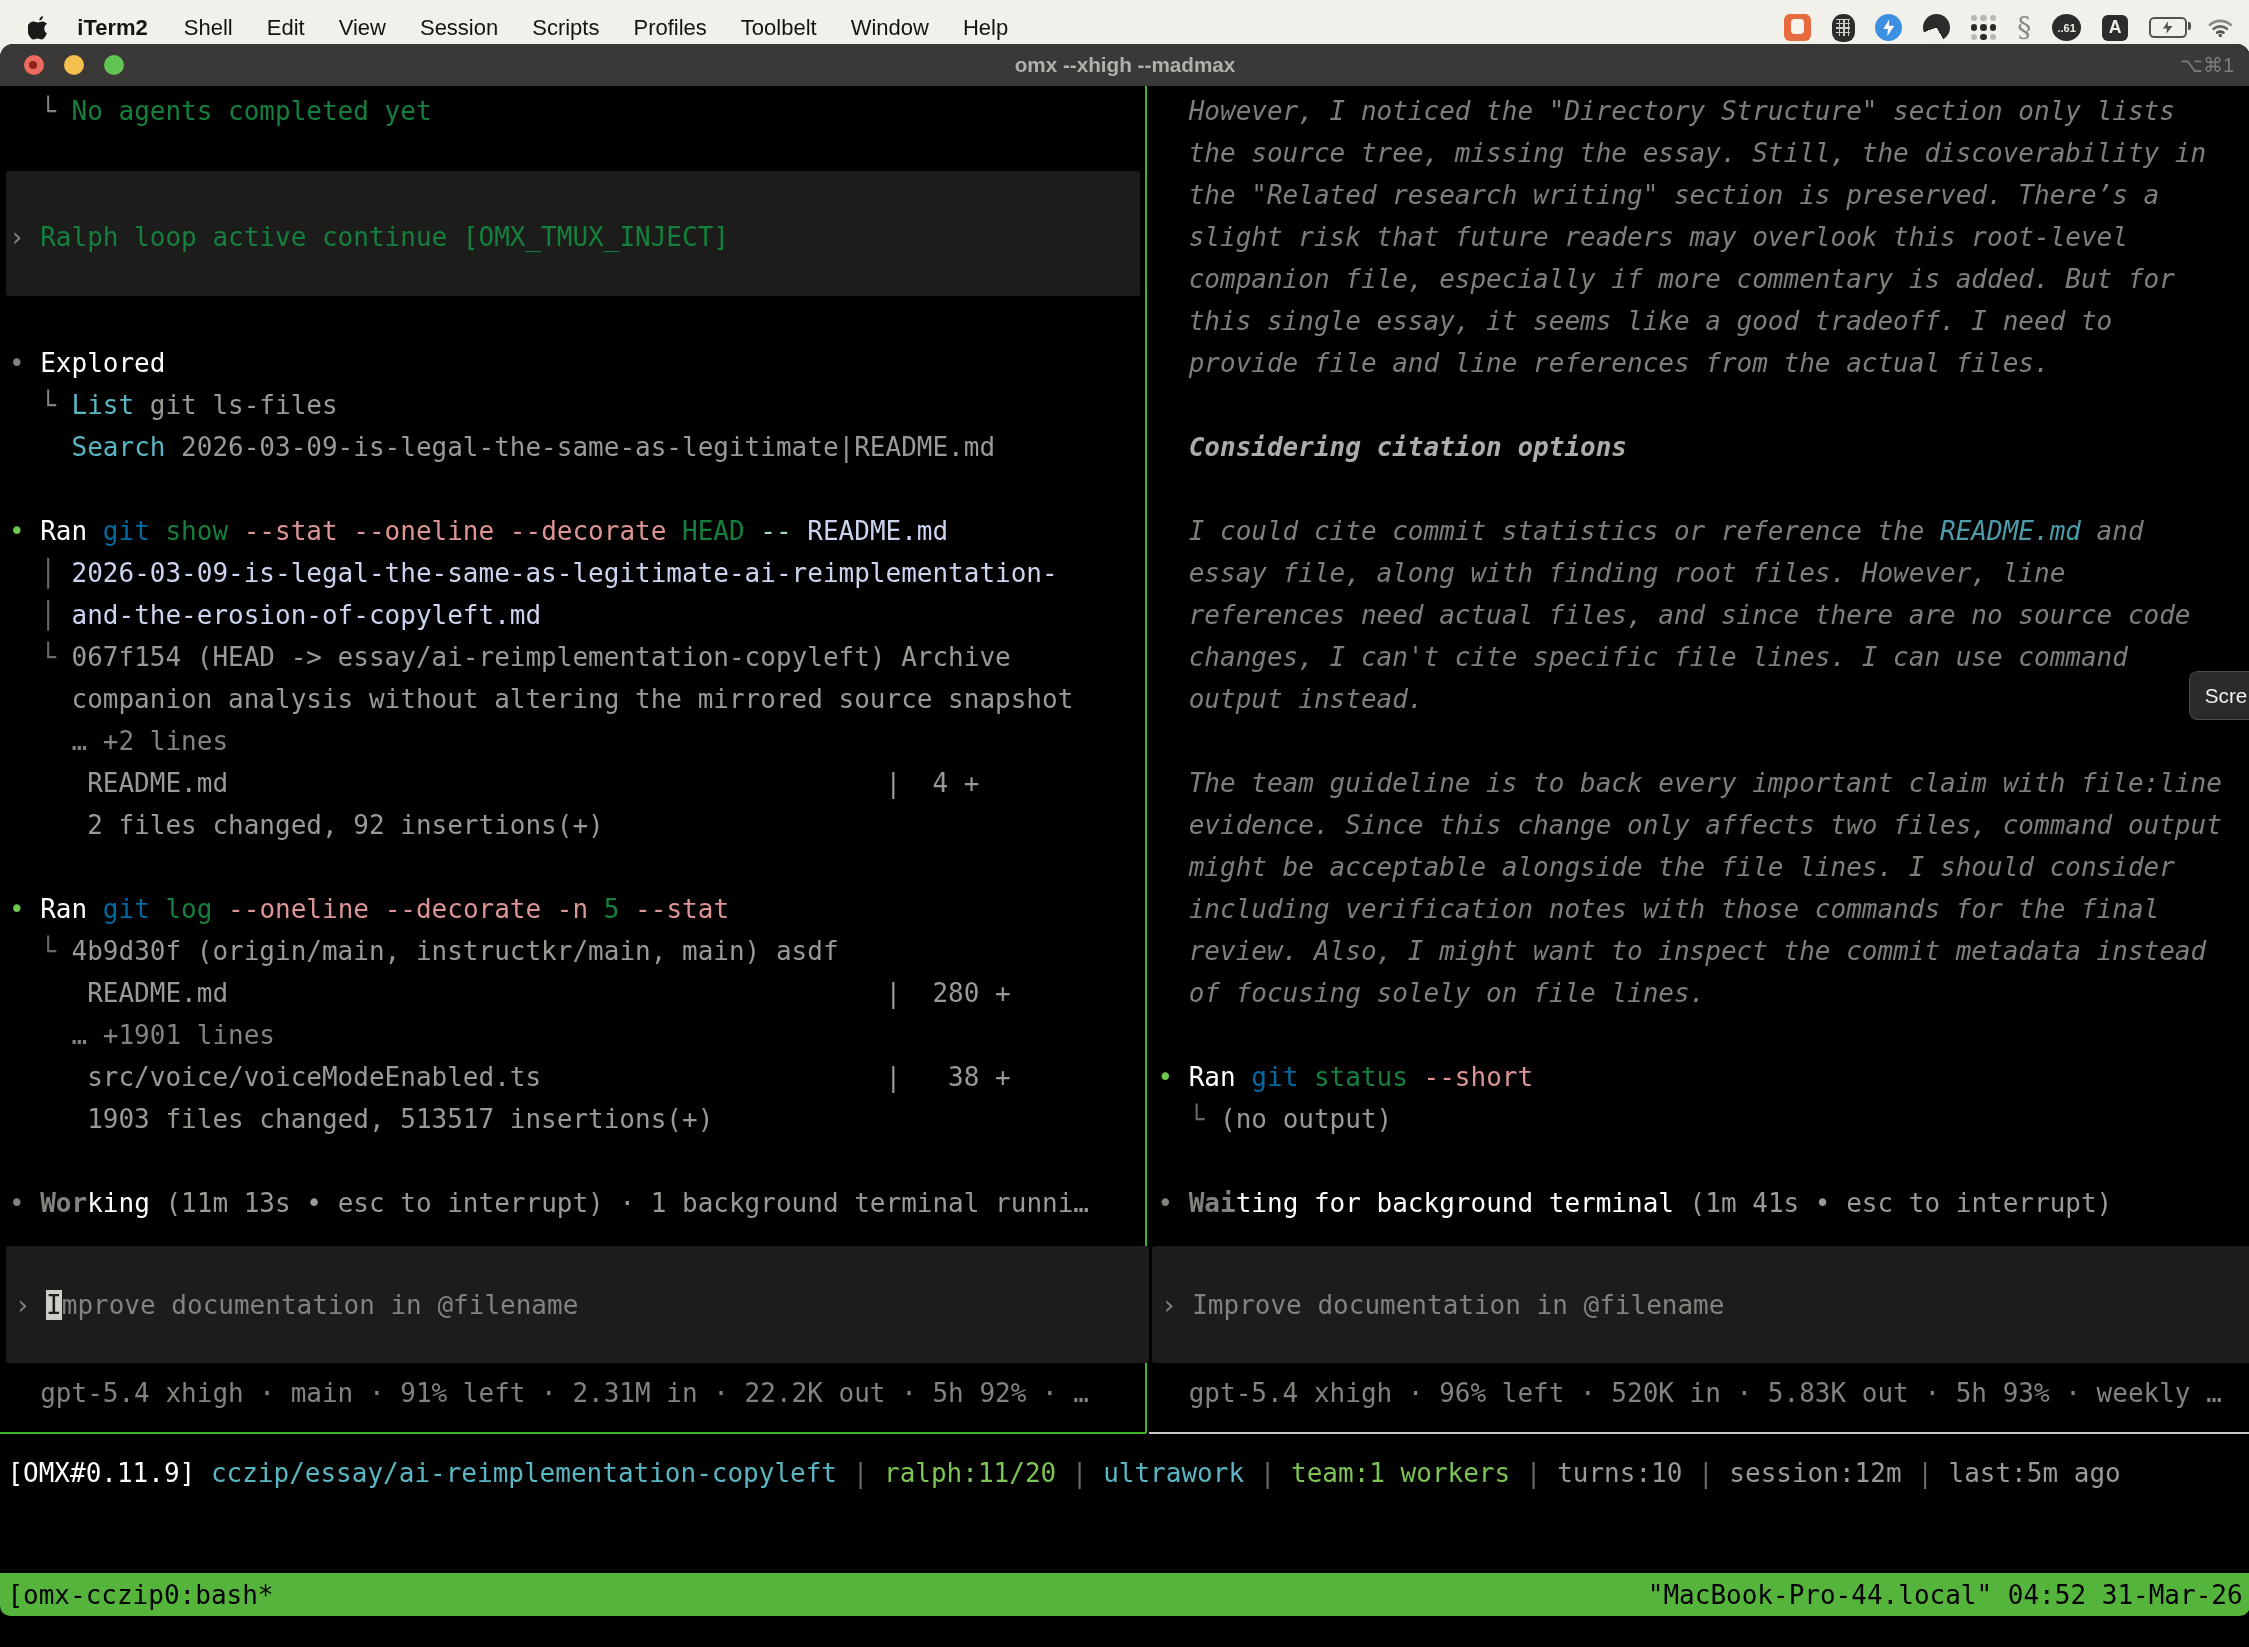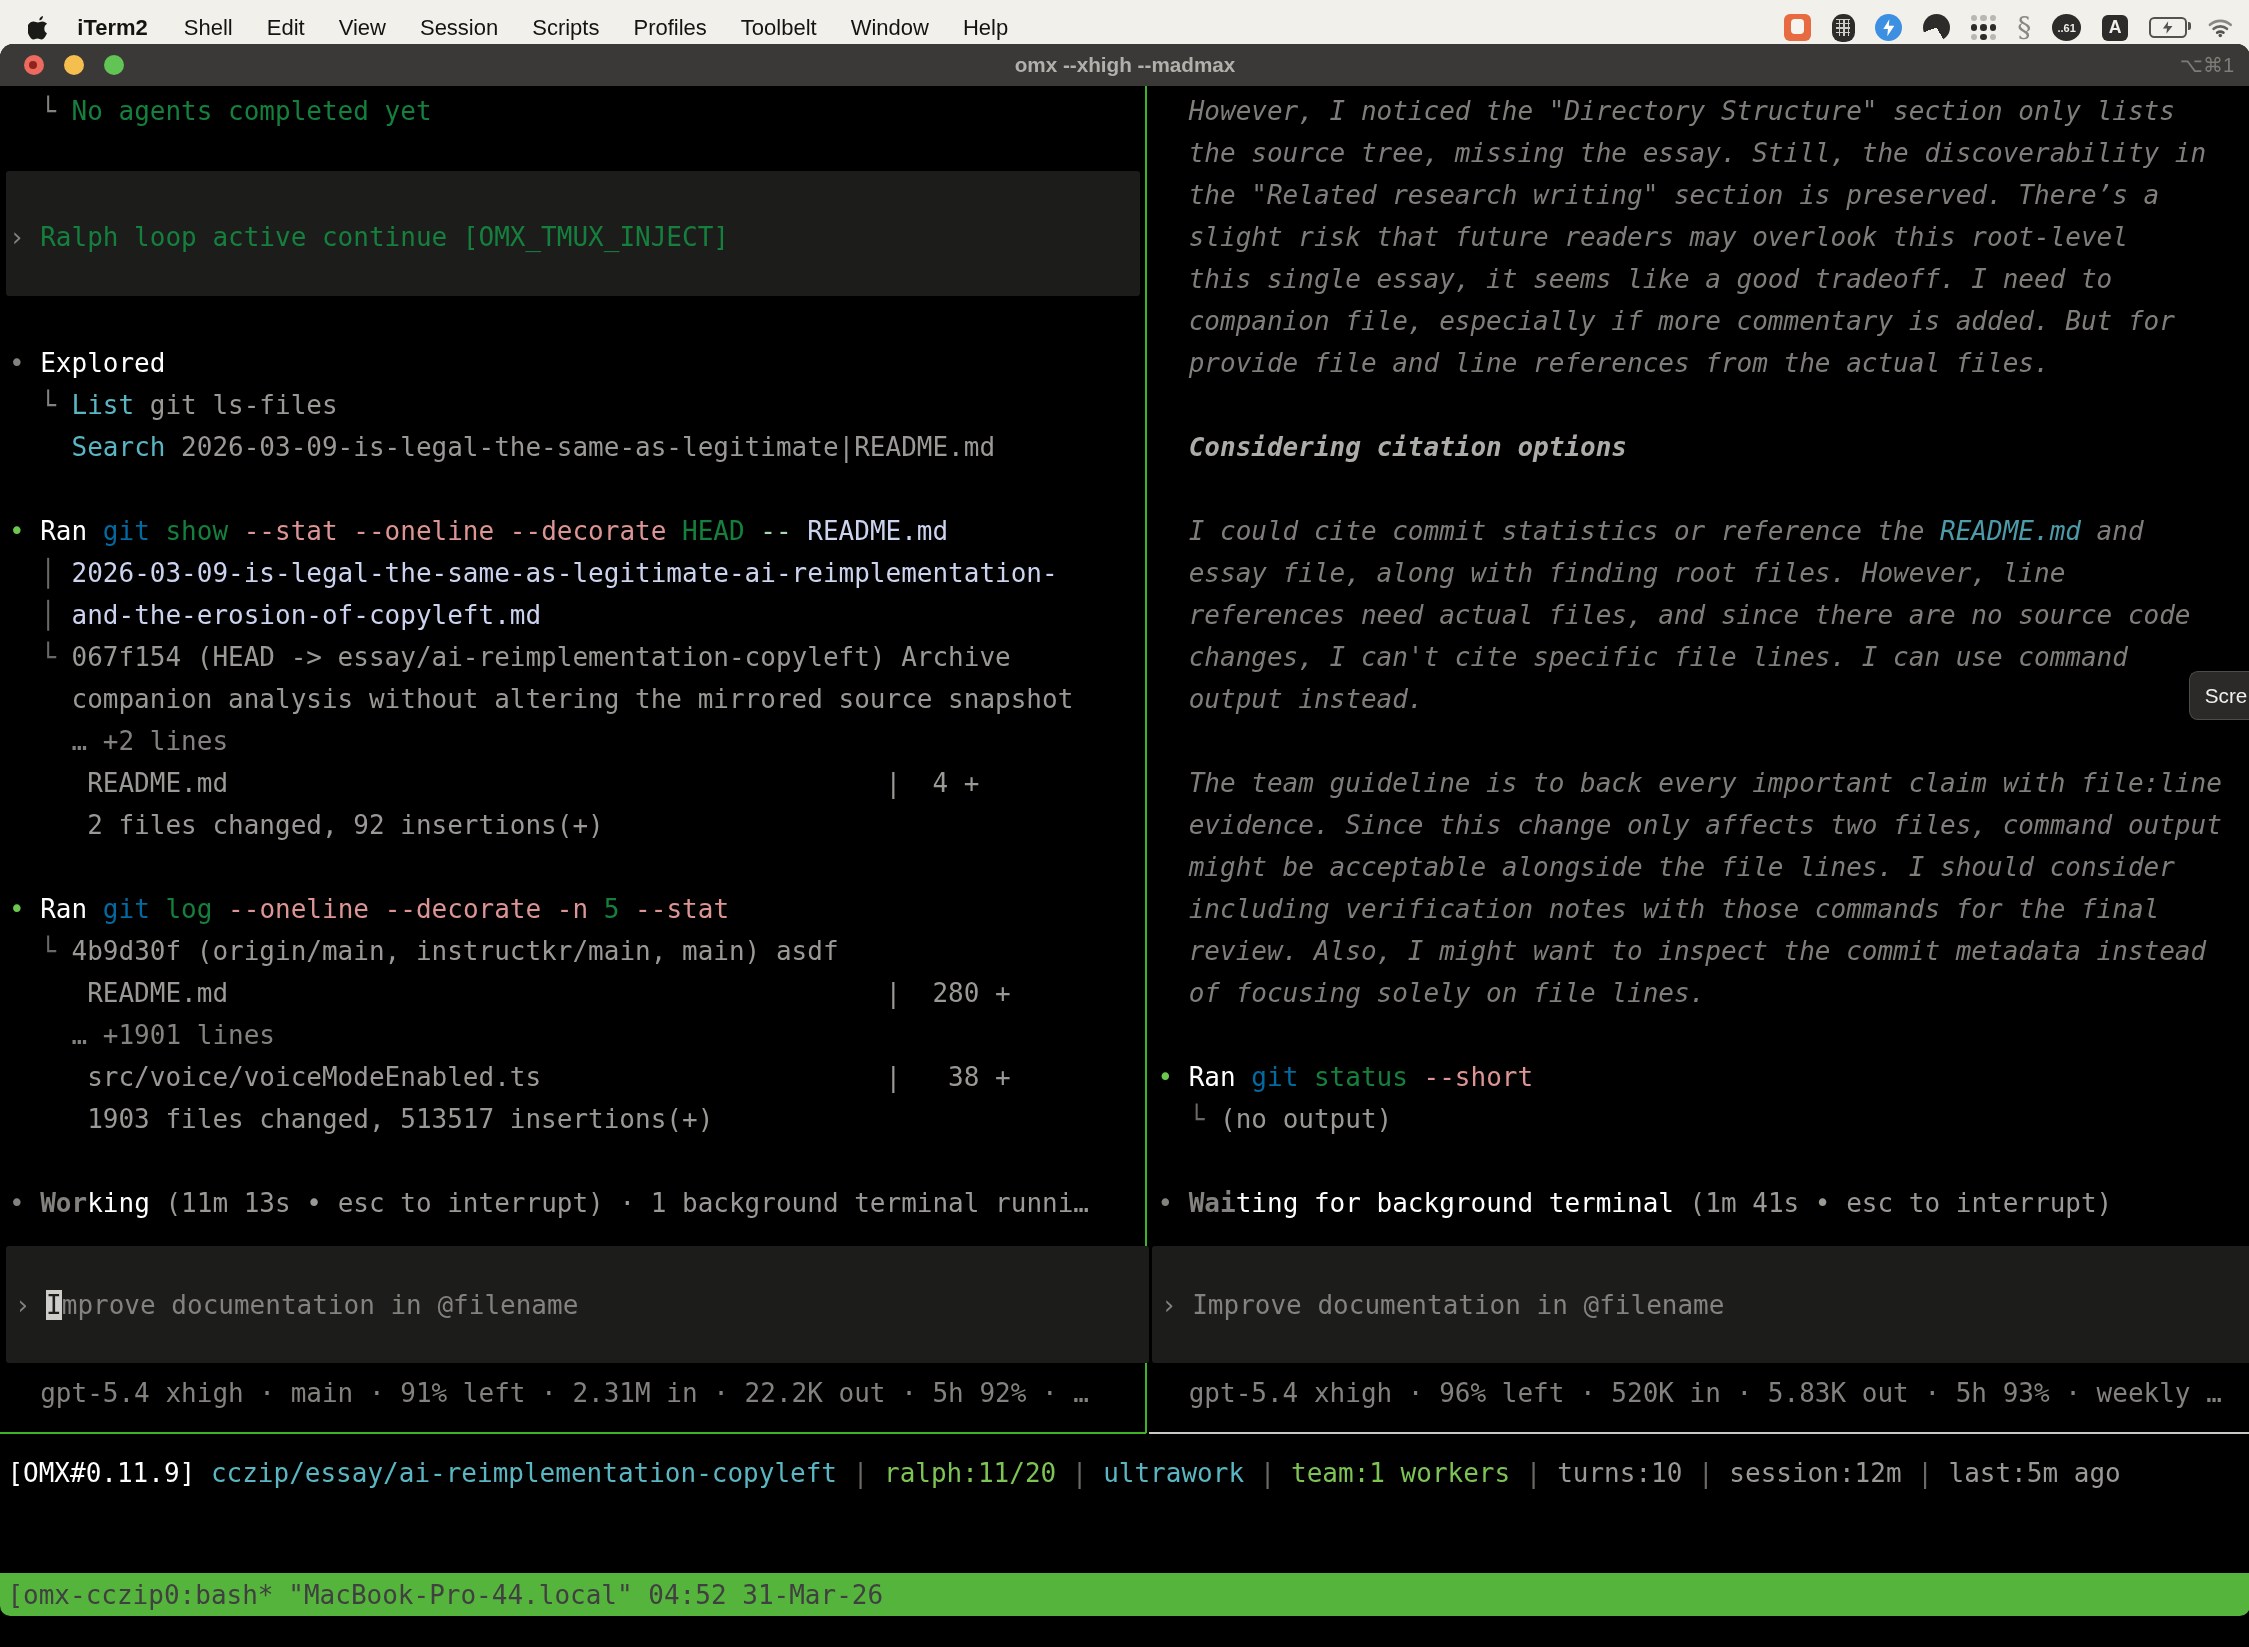--- a/index.html
+++ b/index.html
@@ -65,21 +65,21 @@
   .box-input-left{left:5.9px;top:1160px;width:1134px;height:117px}
   .box-input-right{left:1152px;top:1160px;width:1092px;height:117px}
   .abs-row{position:absolute;height:42px;line-height:42px;white-space:pre}
   .status-left{left:0;top:1286px;width:1146px;padding-left:8.9px}
   .status-right{left:1150px;top:1286px;width:1092px;padding-left:7.4px}
   .hsep{position:absolute;top:1346px;height:2.2px}
   .hsep-left{left:0;width:1146px;background:#3db327}
   .hsep-right{left:1149px;width:1101px;background:#cbc9c6}
   .omx-row{position:absolute;left:0;top:1366px;width:2250px;padding-left:7.4px;height:42px;line-height:42px;white-space:pre}
   .tmuxbar{position:absolute;left:0;top:1487px;width:2250px;height:43px;background:#55b43c;
-    display:flex;align-items:center;justify-content:flex-start;color:#404040;white-space:pre}
+    display:flex;align-items:center;justify-content:space-between;color:#000000;white-space:pre}
   .tmuxbar span{padding:0 7.4px}
 
   
   .w{color:#15803d}
   .wb{color:#ffffff;font-weight:normal}
   .g{color:#9b9995}
   .d{color:#84827e}
   .dd{color:#6b6966}
   .db{color:#84827e;font-weight:bold}
   .cy{color:#5ab6c2}
@@ -202,22 +202,22 @@
         <div class="row"><span class="g">     src/voice/voiceModeEnabled.ts                      |   38 +</span></div>
         <div class="row"><span class="g">     1903 files changed, 513517 insertions(+)</span></div>
         <div class="row"></div>
         <div class="row"><span class="d">• </span><span class="db">Wor</span><span class="wb">king</span><span class="g"> (11m 13s • esc to interrupt) · 1 background terminal runni…</span></div>
       </div>
     <div id="right-rows" class="pane-rows">
         <div class="row"><span class="gi">  However, I noticed the "Directory Structure" section only lists</span></div>
         <div class="row"><span class="gi">  the source tree, missing the essay. Still, the discoverability in</span></div>
         <div class="row"><span class="gi">  the "Related research writing" section is preserved. There’s a</span></div>
         <div class="row"><span class="gi">  slight risk that future readers may overlook this root-level</span></div>
+        <div class="row"><span class="gi">  companion file, especially if more commentary is added. But for</span></div>
         <div class="row"><span class="gi">  this single essay, it seems like a good tradeoff. I need to</span></div>
-        <div class="row"><span class="gi">  companion file, especially if more commentary is added. But for</span></div>
         <div class="row"><span class="gi">  provide file and line references from the actual files.</span></div>
         <div class="row"></div>
         <div class="row"><span class="gbi">  Considering citation options</span></div>
         <div class="row"></div>
         <div class="row"><span class="gi">  I could cite commit statistics or reference the </span><span class="cyi">README.md</span><span class="gi"> and</span></div>
         <div class="row"><span class="gi">  essay file, along with finding root files. However, line</span></div>
         <div class="row"><span class="gi">  references need actual files, and since there are no source code</span></div>
         <div class="row"><span class="gi">  changes, I can't cite specific file lines. I can use command</span></div>
         <div class="row"><span class="gi">  output instead.</span></div>
         <div class="row"></div>

